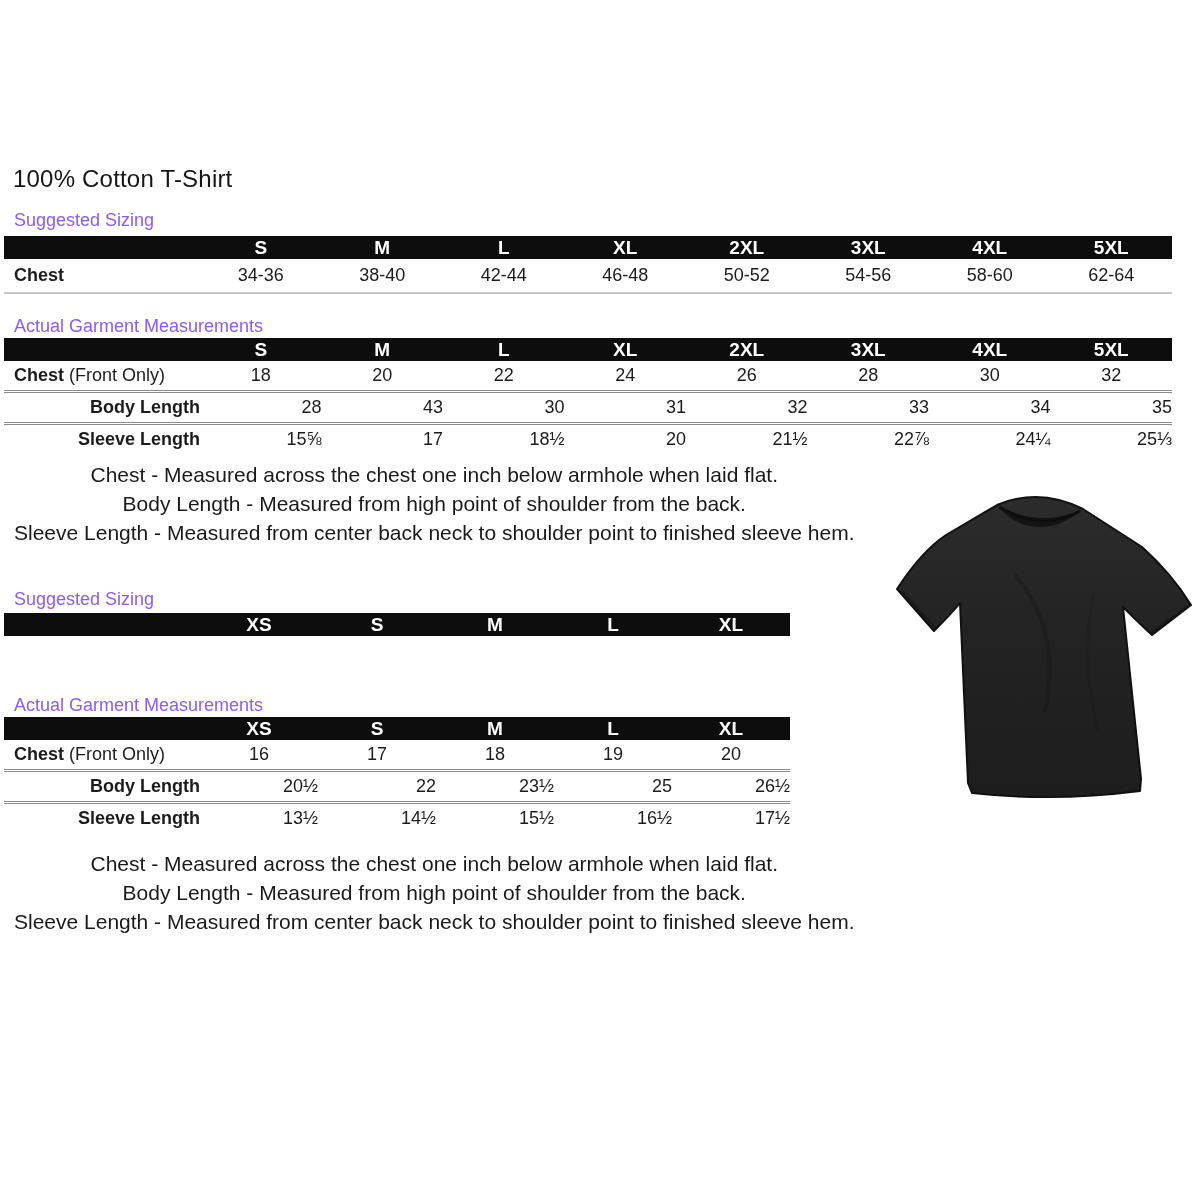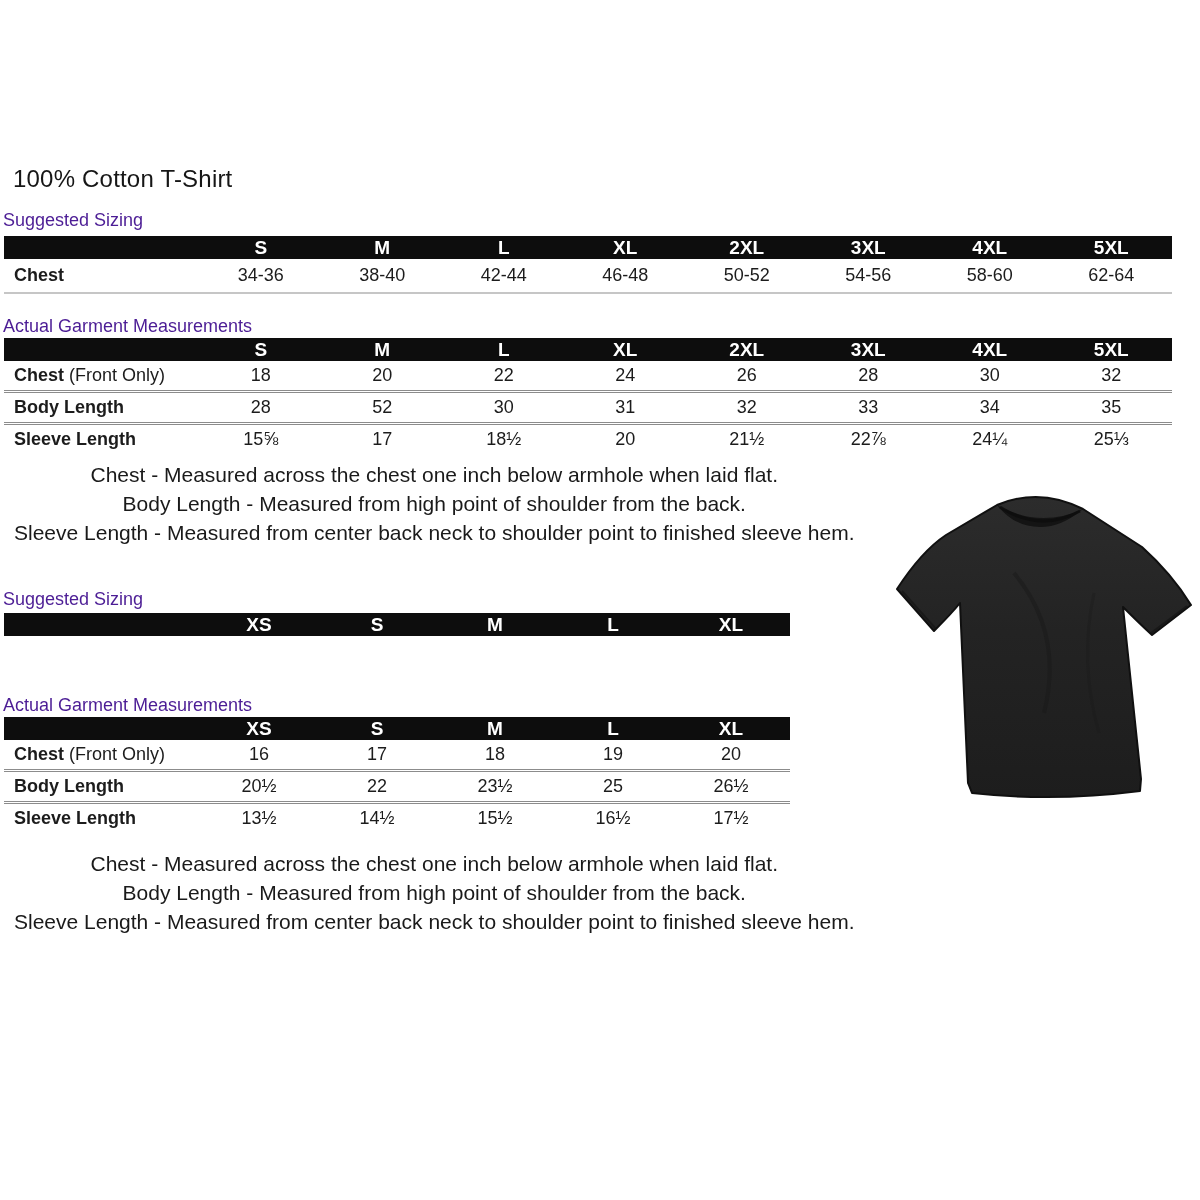--- a/index.html
+++ b/index.html
@@ -4,31 +4,31 @@
 <style>
   html,body{margin:0;padding:0;background:#ffffff;}
   body{width:1200px;height:1200px;font-family:"Liberation Sans",sans-serif;color:#1c1c1c;}
   .page{position:relative;width:1200px;height:1200px;background:#ffffff;overflow:hidden;}
 
   .main-title{position:absolute;left:13px;top:165px;font-size:24px;font-weight:400;color:#161616;letter-spacing:0.2px;}
   .banner{position:absolute;left:345px;top:168px;width:558px;height:39px;background:#0d0d0d;
           display:flex;align-items:center;justify-content:center;box-shadow:0 1px 0 #8a8a8a;}
   .banner-text{color:#ffffff;font-weight:700;font-size:29px;letter-spacing:4px;}
 
-  .section-label{position:absolute;left:3px;font-size:18px;color:#4c1d95;}
+  .section-label{position:absolute;left:14px;font-size:18px;color:#8b5cf6;}
   .youth-title{position:absolute;left:5px;top:545px;font-size:30px;font-weight:700;color:#141414;}
 
   table{border-collapse:collapse;table-layout:fixed;position:absolute;background:#ffffff;}
   th{background:#0d0d0d;color:#ffffff;font-weight:700;font-size:19px;height:23px;padding:0;text-align:center;overflow:hidden;}
   td{font-size:18px;text-align:center;padding:0;overflow:hidden;}
   td.label{text-align:left;padding-left:10px;}
   td.label .b{font-weight:700;}
   tr.datarow td{height:29px;}
   tr.bigrow td{height:33px;}
-  tr.sep td{border-top:3px double #8c8c8c;}
+  tr.sep td{border-top:3px double #8c8c8c;text-align:right;}
   tr.underline td{border-bottom:2px solid #c6c6c6;}
 
   .tbl-adult-suggested{left:4px;top:236px;width:1168px;}
   .tbl-adult-meas{left:4px;top:338px;width:1168px;}
   .tbl-youth-suggested{left:4px;top:613px;width:786px;}
   .tbl-youth-meas{left:4px;top:717px;width:786px;}
 
   .notes{position:absolute;left:14px;font-size:21px;line-height:29px;color:#1a1a1a;text-align:center;}
   .notes-adult{top:460px;}
   .notes-youth{top:849px;}
@@ -116,21 +116,21 @@
       <td>22</td>
       <td>24</td>
       <td>26</td>
       <td>28</td>
       <td>30</td>
       <td>32</td>
     </tr>
     <tr class="datarow sep">
       <td class="label"><span class="b">Body Length</span><span></span></td>
       <td>28</td>
-      <td>52</td>
+      <td>43</td>
       <td>30</td>
       <td>31</td>
       <td>32</td>
       <td>33</td>
       <td>34</td>
       <td>35</td>
     </tr>
     <tr class="datarow sep">
       <td class="label"><span class="b">Sleeve Length</span><span></span></td>
       <td>15⅝</td>

